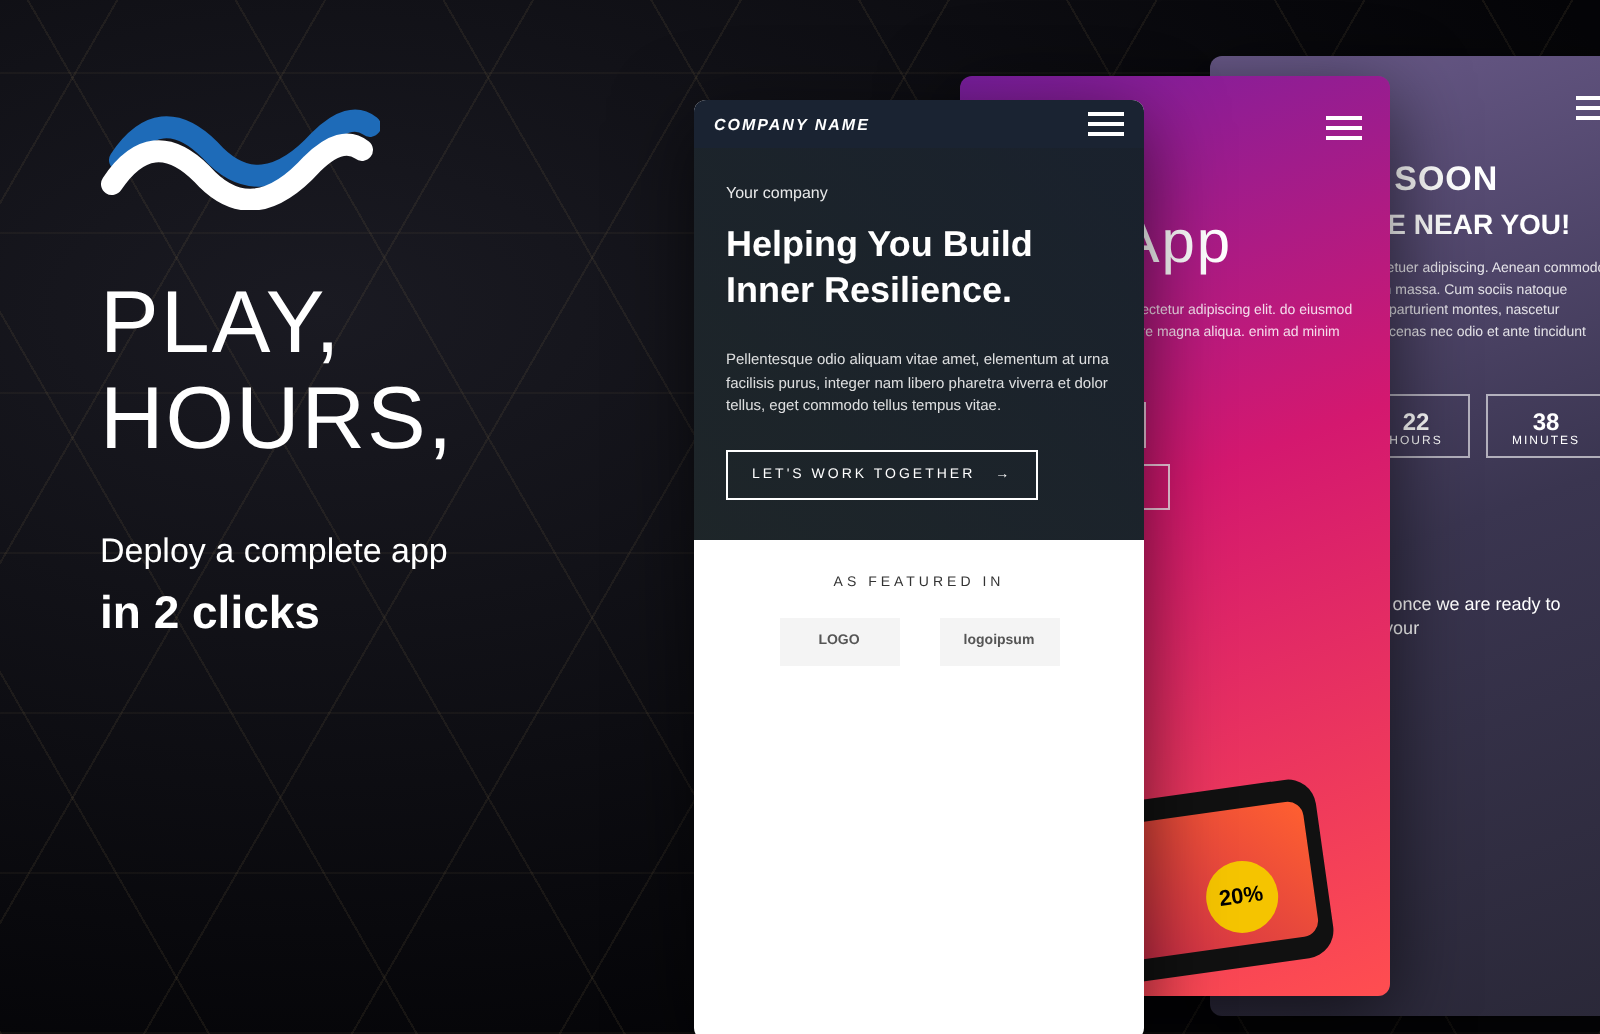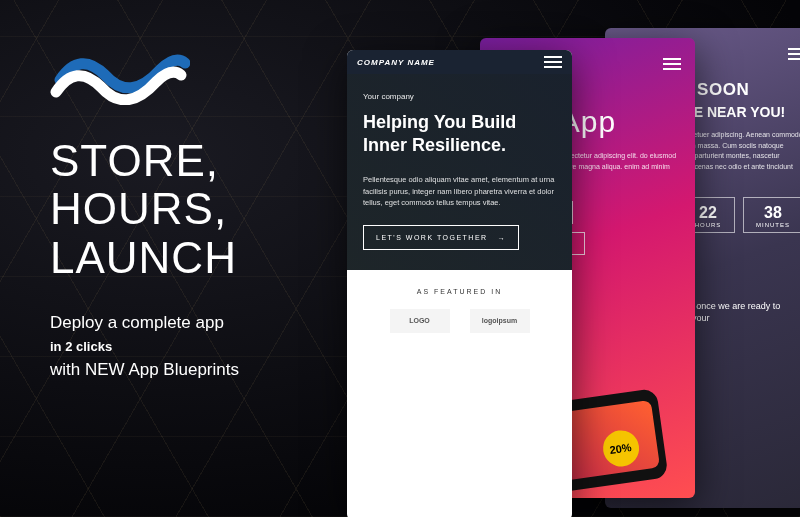--- a/index.html
+++ b/index.html
@@ -31,21 +31,21 @@
 .logo { margin-bottom: 28px; }
 .logo svg { width: 140px; height: 70px; }
 .headline {
   font-size: 44px;
   font-weight: 300;
   letter-spacing: 1px;
   line-height: 1.1;
   margin-bottom: 28px;
 }
 .sub { font-size: 17px; font-weight: 300; line-height: 1.55; }
-.sub .bold { font-weight: 700; font-size: 13px; display: block; }
+.sub .bold { font-weight: 700; font-size: 23px; display: block; }
 .right { flex: 1; position: relative; }
 .mock {
   position: absolute;
   width: 215px;
   border-radius: 6px;
   box-shadow: 0 10px 40px rgba(0,0,0,0.6);
   overflow: hidden;
   color: #fff;
 }
 .mock3 {
@@ -60,21 +60,21 @@
 }
 .atom-icon::before { transform:rotate(60deg) scaleY(0.4); }
 .atom-icon::after { transform:rotate(-60deg) scaleY(0.4); }
 .burger { width:18px; display:flex; flex-direction:column; gap:3px; }
 .burger span { height:2px; background:#fff; }
 .mock3 h2 { font-size:17px; font-weight:800; letter-spacing:0.5px; margin-bottom:4px; }
 .mock3 h3 { font-size:14px; font-weight:700; margin-bottom:10px; }
 .mock3 .lorem { font-size:7px; line-height:1.5; opacity:0.85; margin-bottom:14px; }
 .countdown { display:flex; flex-wrap:wrap; gap:8px; margin-bottom:18px; }
 .cd { border:1px solid rgba(255,255,255,0.6); padding:6px 12px 4px; text-align:center; min-width:54px; }
-.cd .num { font-size:16px; font-weight:700; }
+.cd .num { font-size:12px; font-weight:700; }
 .cd .lbl { font-size:6px; letter-spacing:1px; }
 .mock3 .launch { font-size:8px; opacity:0.8; margin-bottom:14px; }
 .mock3 .notify { font-size:9px; line-height:1.4; }
 
 .mock2 {
   right: 105px; top: 38px; height: 460px;
   background: linear-gradient(160deg, #7a1fa0 0%, #d4186f 45%, #ff4e50 100%);
   padding: 14px;
 }
 .mock2 .hdr { display:flex; justify-content:space-between; align-items:center; margin-bottom:18px; }
@@ -130,28 +130,26 @@
 
 <div class="container">
   <div class="left">
     <div class="logo">
       <svg viewBox="0 0 140 70">
         <path d="M 10 45 Q 30 15, 55 40 Q 80 68, 110 35 Q 125 20, 135 28" stroke="#1e6bb8" stroke-width="11" fill="none" stroke-linecap="round"></path>
         <path d="M 10 45 Q 30 15, 55 40 Q 80 68, 110 35 Q 125 20, 135 28" stroke="#fff" stroke-width="11" fill="none" stroke-linecap="round" transform="translate(-4,12)"></path>
       </svg>
     </div>
     <h1 class="headline">
-      <span>STORE,</span><br>
+      <span>PLAY,</span><br>
       <span>HOURS,</span><br>
-      <span>LAUNCH</span>
     </h1>
     <div class="sub">
       <span>Deploy a complete app</span>
       <span class="bold">in 2 clicks</span>
-      <span>with NEW App Blueprints</span>
     </div>
   </div>
 
   <div class="right">
 
     <div class="mock mock3">
       <div class="hdr">
         <span class="atom-icon"></span>
         <span class="burger">
             <span></span>

